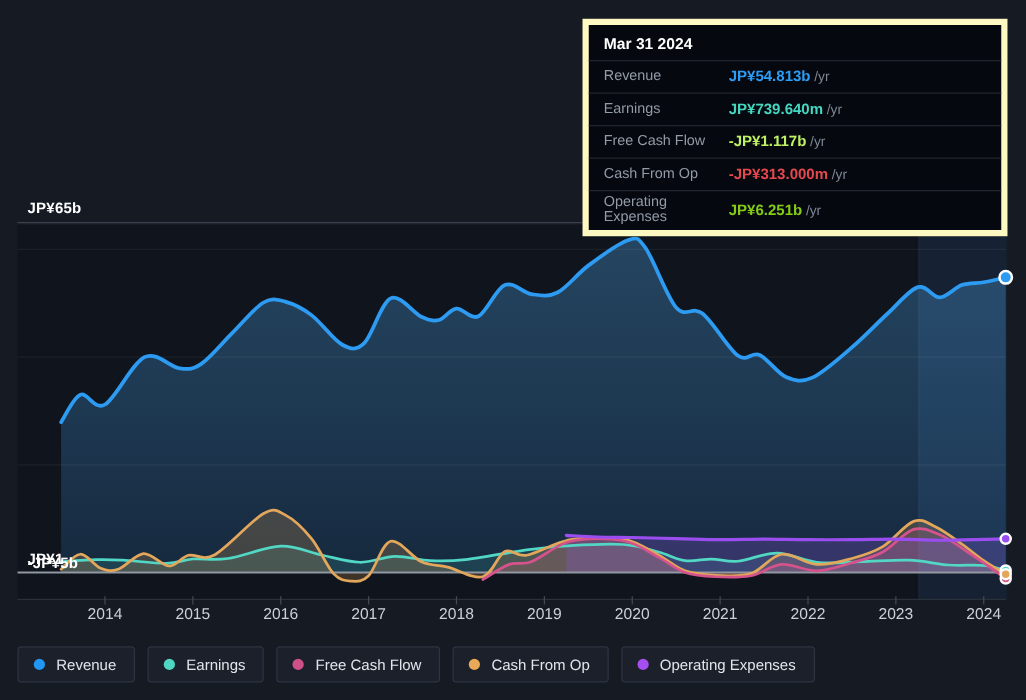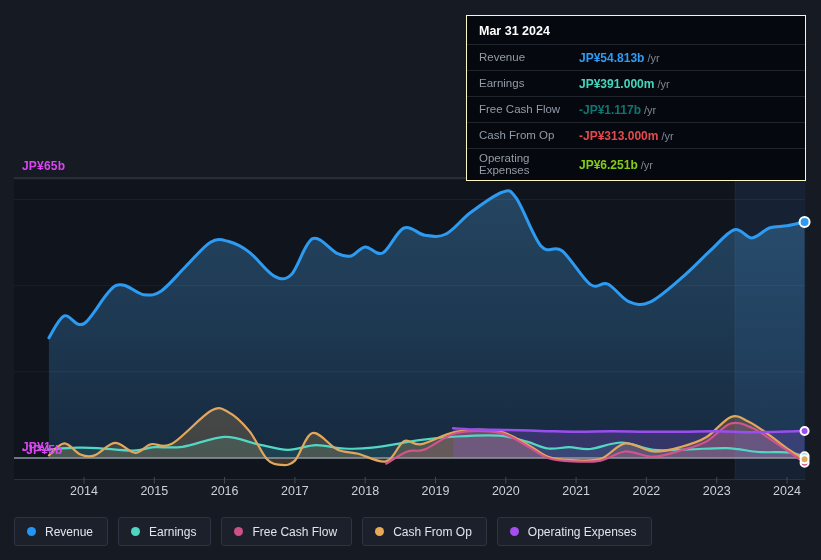--- a/index.html
+++ b/index.html
@@ -1,23 +1,23 @@
 <!DOCTYPE html>
 <html><head>
 <meta charset="utf-8">
 <style>
   html,body{margin:0;padding:0;background:#151a23;}
   #stage{position:relative;width:821px;height:560px;background:#151a23;overflow:hidden;
          font-family:"Liberation Sans",sans-serif;}
   svg{position:absolute;left:0;top:0;}
-  .ylab{position:absolute;left:22px;color:#d946ef;font-size:12px;font-weight:700;letter-spacing:.2px;}
+  .ylab{position:absolute;left:22px;color:#ffffff;font-size:12px;font-weight:700;letter-spacing:.2px;}
   .xlab{position:absolute;top:484px;color:#ccd0d7;font-size:12.5px;transform:translateX(-50%);}
   
   .tooltip{position:absolute;left:466px;top:15px;width:340px;background:#05090f;
-           border:1px solid #fef9c3;box-sizing:border-box;color:#e8eaee;}
+           border:5px solid #fef9c3;box-sizing:border-box;color:#e8eaee;}
   .tt-title{font-size:12.5px;font-weight:700;color:#ffffff;padding:8px 12px 6px;}
   .tt-row{display:flex;align-items:center;padding:3px 12px 4px;}
   .tt-row.sep{border-top:1px solid #20252d;}
   .tt-label{flex:0 0 100px;font-size:11.5px;color:#939ba7;}
   .tt-val{font-size:12px;font-weight:700;}
   .tt-suffix{font-size:11px;color:#7e8794;font-weight:400;margin-left:3px;margin-top:31px;}
   
   .legend{position:absolute;left:14px;top:517px;display:flex;gap:10px;}
   .chip{display:flex;align-items:center;height:27px;padding:0 14px 0 12px;background:#1b202b;
         border:1px solid #2d3442;border-radius:3px;cursor:pointer;}
@@ -92,25 +92,25 @@
     </div>
 
   <div class="tooltip">
     <div class="tt-title">Mar 31 2024</div>
     <div class="tt-row sep">
       <span class="tt-label">Revenue</span>
       <span><span class="tt-val" style="color: rgb(45, 156, 244);">JP¥54.813b</span><span class="tt-suffix">/yr</span></span>
     </div>
     <div class="tt-row sep">
       <span class="tt-label">Earnings</span>
-      <span><span class="tt-val" style="color: rgb(69, 214, 192);">JP¥391.000m</span><span class="tt-suffix">/yr</span></span>
+      <span><span class="tt-val" style="color: rgb(69, 214, 192);">JP¥739.640m</span><span class="tt-suffix">/yr</span></span>
     </div>
     <div class="tt-row sep">
       <span class="tt-label">Free Cash Flow</span>
-      <span><span class="tt-val" style="color: #0f766e;">-JP¥1.117b</span><span class="tt-suffix">/yr</span></span>
+      <span><span class="tt-val" style="color: #bef264;">-JP¥1.117b</span><span class="tt-suffix">/yr</span></span>
     </div>
     <div class="tt-row sep">
       <span class="tt-label">Cash From Op</span>
       <span><span class="tt-val" style="color: rgb(229, 72, 77);">-JP¥313.000m</span><span class="tt-suffix">/yr</span></span>
     </div>
     <div class="tt-row sep">
       <span class="tt-label">Operating Expenses</span>
       <span><span class="tt-val" style="color: #84cc16;">JP¥6.251b</span><span class="tt-suffix">/yr</span></span>
     </div>
   </div>

